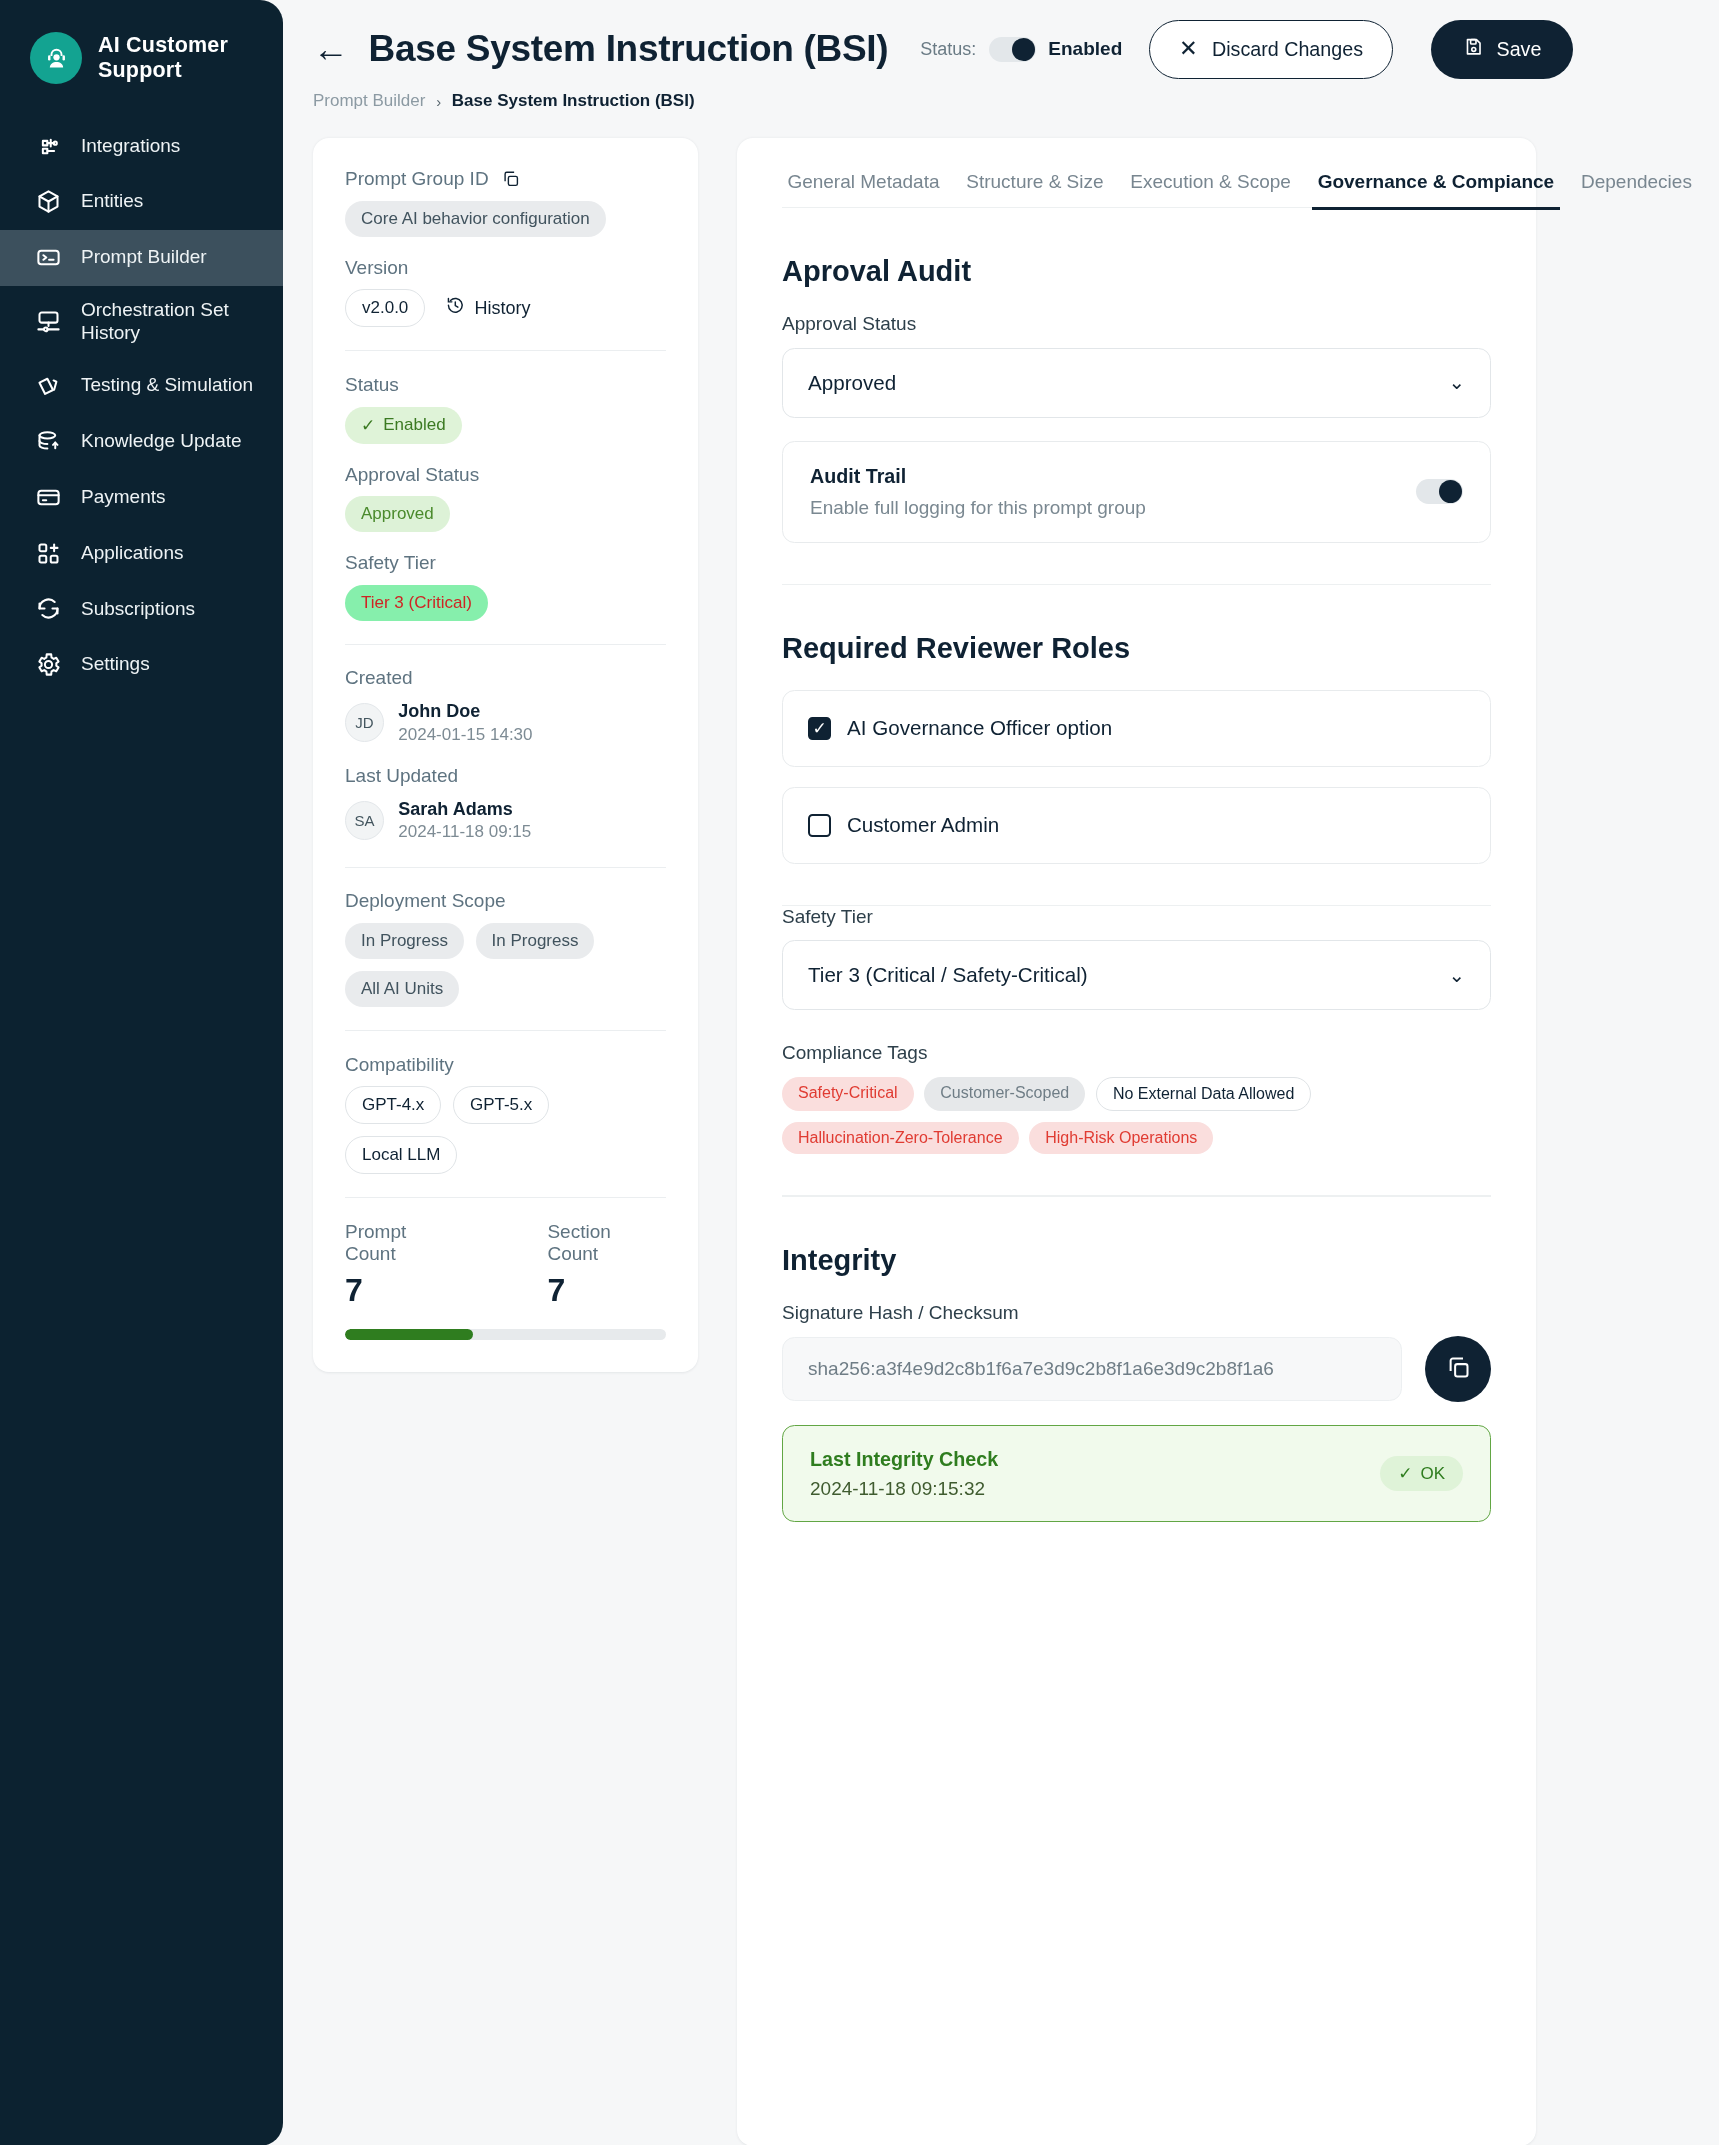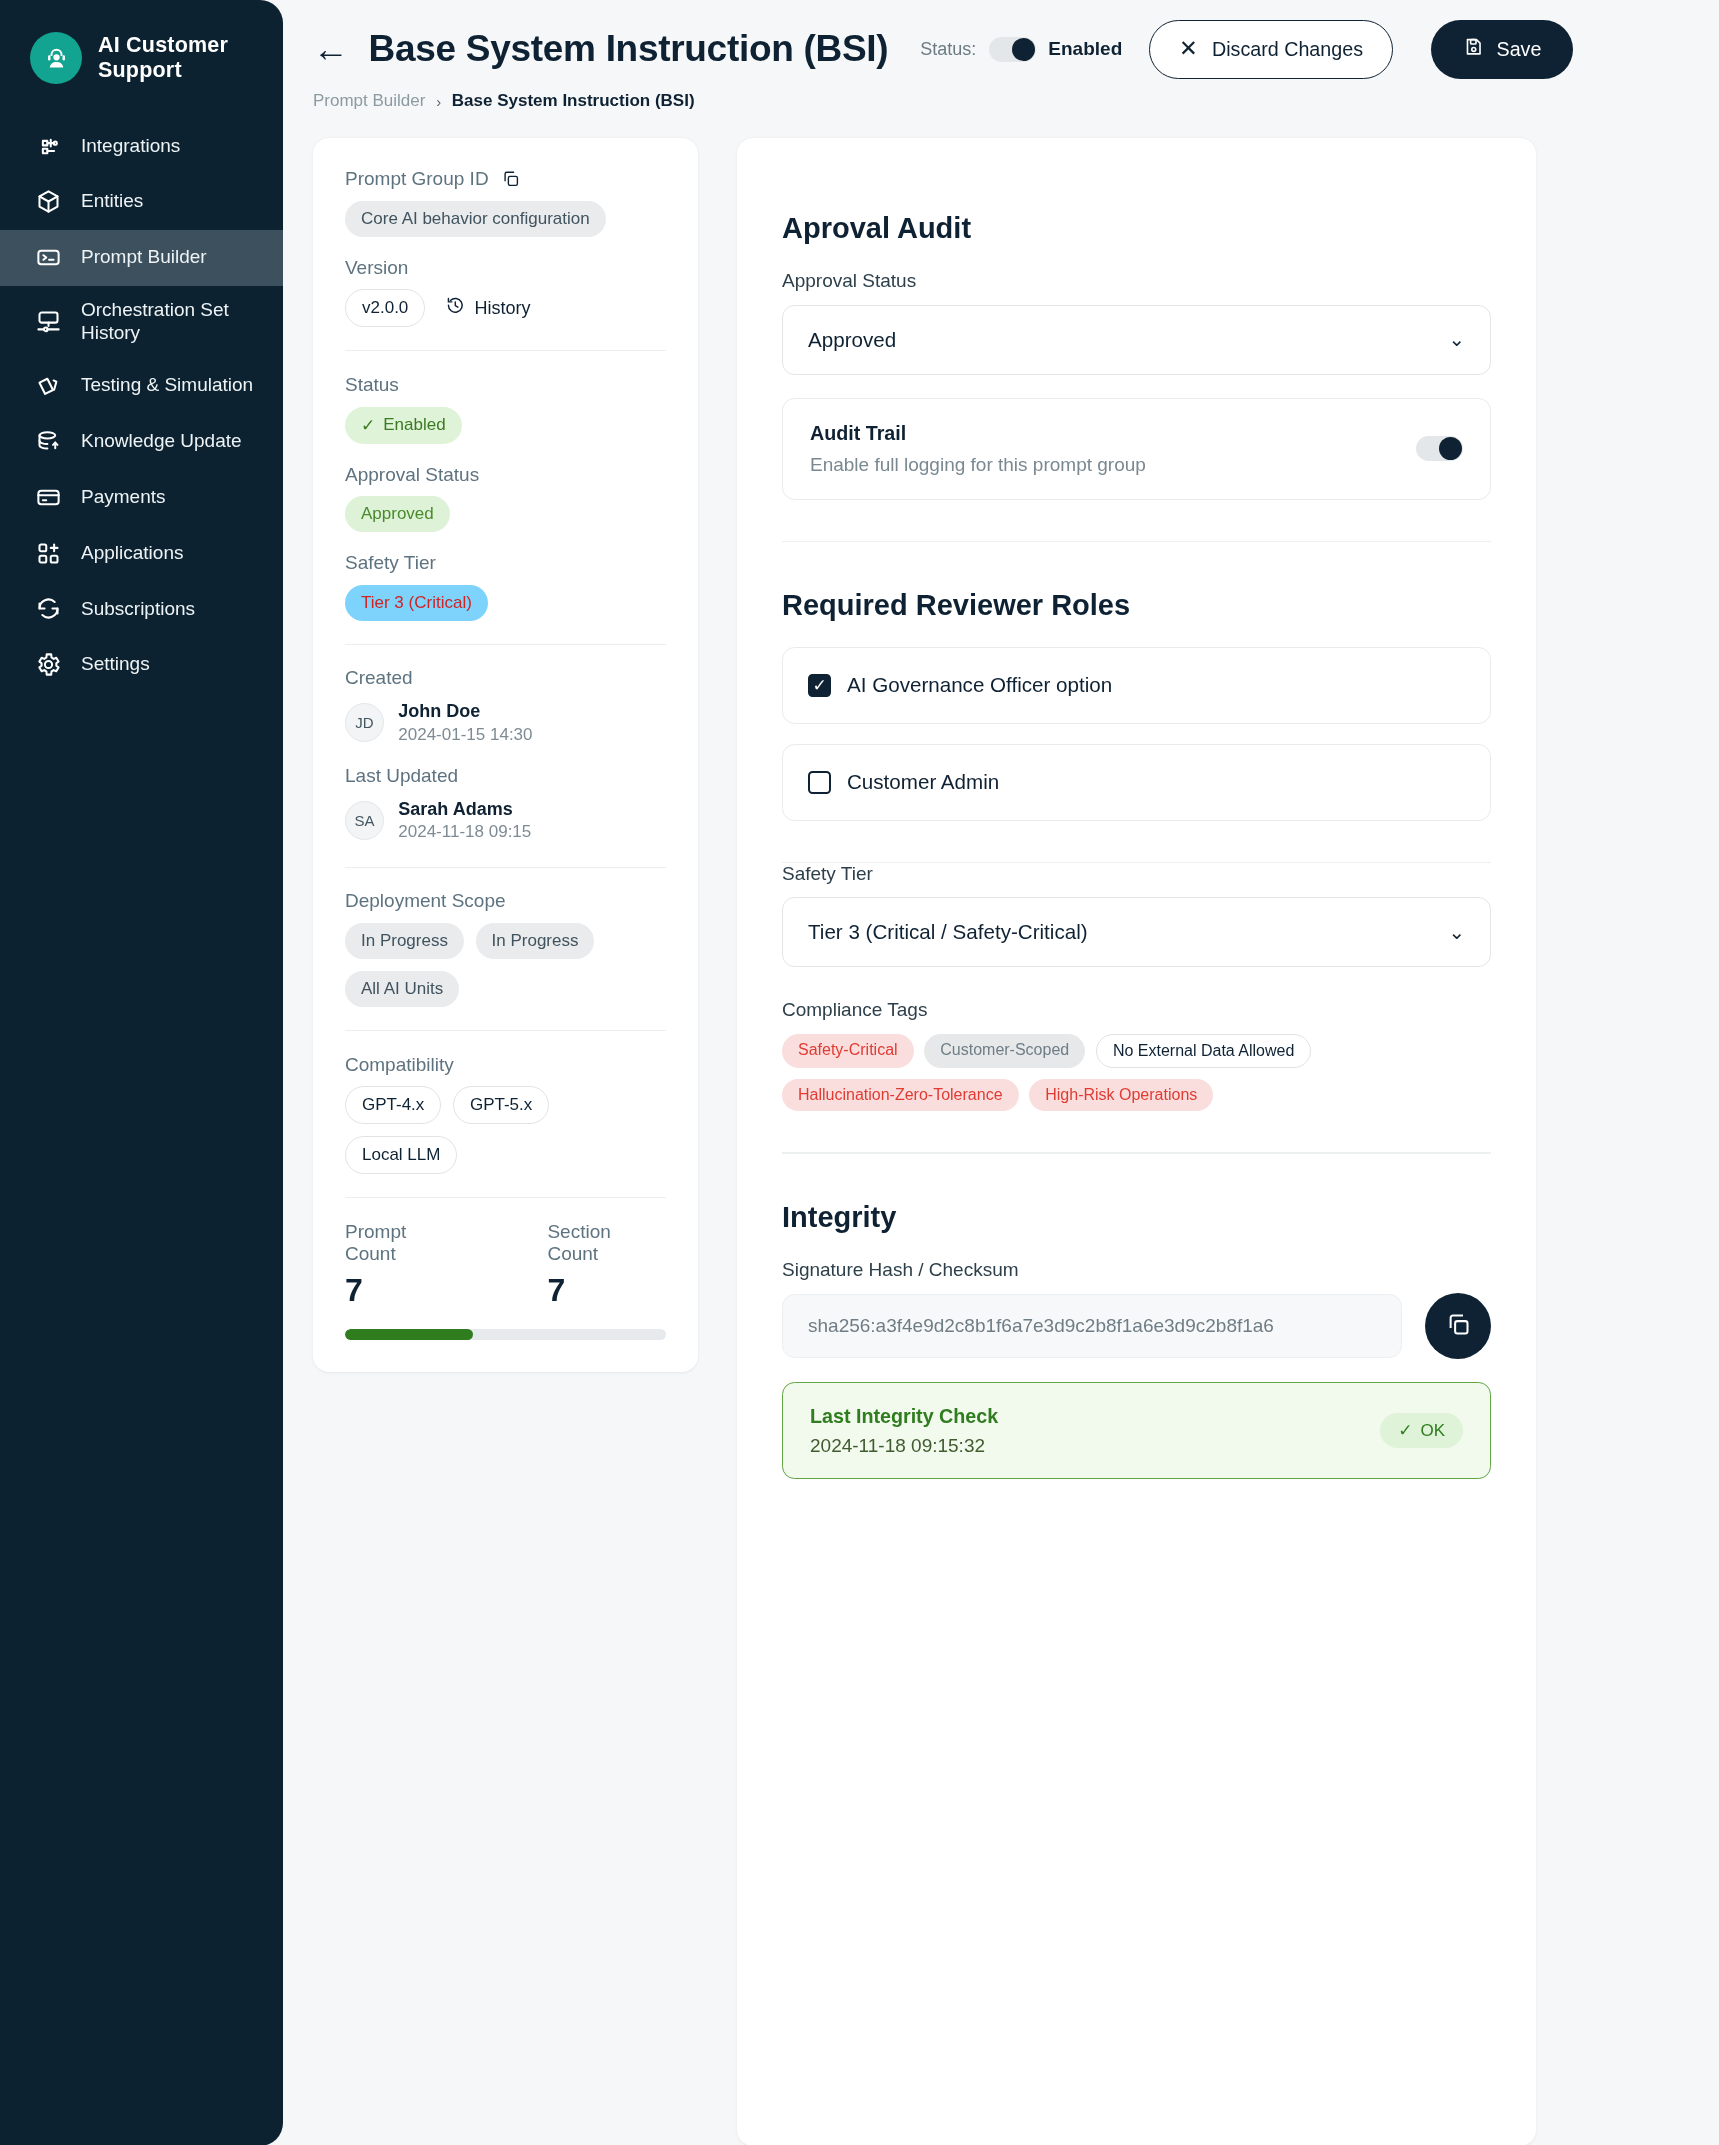--- a/index.html
+++ b/index.html
@@ -95,21 +95,21 @@
   .copy-ico { cursor: pointer; display: inline-flex; }
   .copy-ico svg { width: 19.7px; height: 19.7px; stroke: #0f2233; fill: none; stroke-width: 1.7; }
   .chip {
     display: inline-flex; align-items: center; justify-content: center;
     background: #e9ebed; color: #41535e; border-radius: 895px;
     padding: 8px 16px; font-size: 17px; white-space: nowrap;
   }
   .chip-outline { background: #ffffff; border: 1.3px solid #e0e4e7; color: #0f2233; }
   .chip-green { background: #dff3d8; color: #3b7a22; font-weight: 500; gap: 8px; }
   .chip-green-soft { background: #ddf2d7; color: #4a8a2c; }
-  .chip-red { background: #7dd3fc; color: #cf2424; }
+  .chip-red { background: #86efac; color: #cf2424; }
   .row-gap { display: flex; flex-wrap: wrap; gap: 11.6px; }
   .version-row { display: flex; align-items: center; gap: 19.7px; }
   .history-link { display: flex; align-items: center; gap: 9px; font-size: 18px; color: #0f2233; cursor: pointer; }
   .history-link svg { width: 20.6px; height: 20.6px; stroke: #0f2233; fill: none; stroke-width: 1.7; stroke-linecap: round; }
   .divider { height: 0.9px; background: #ebeef0; margin: 23px 0; }
   .blk { margin-bottom: 19.7px; }
   .person { display: flex; align-items: center; gap: 14.3px; }
   .avatar {
     width: 39px; height: 39px; flex: 0 0 39px; border-radius: 50%;
     background: #f2f4f5; border: 1.3px solid #e3e7ea;
@@ -480,20 +480,27 @@
             <div class="count-value">7</div>
           </div>
         </div>
         <div class="progress">
           <div class="progress-fill" id="progress-fill" style="width: 40%;"></div>
         </div>
       </section>
 
       <section class="card panel">
 
+        <div class="tabs">
+          <div class="tab">General Metadata</div>
+          <div class="tab">Structure &amp; Size</div>
+          <div class="tab">Execution &amp; Scope</div>
+          <div class="tab active">Governance &amp; Compiance</div>
+          <div class="tab">Dependecies</div>
+        </div>
 
         <h2 class="h2">Aproval Audit</h2>
 
         <div class="field-label">Approval Status</div>
         <div class="select">
           <span>Approved</span>
           <span class="chev">⌄</span>
         </div>
 
         <div class="box">

